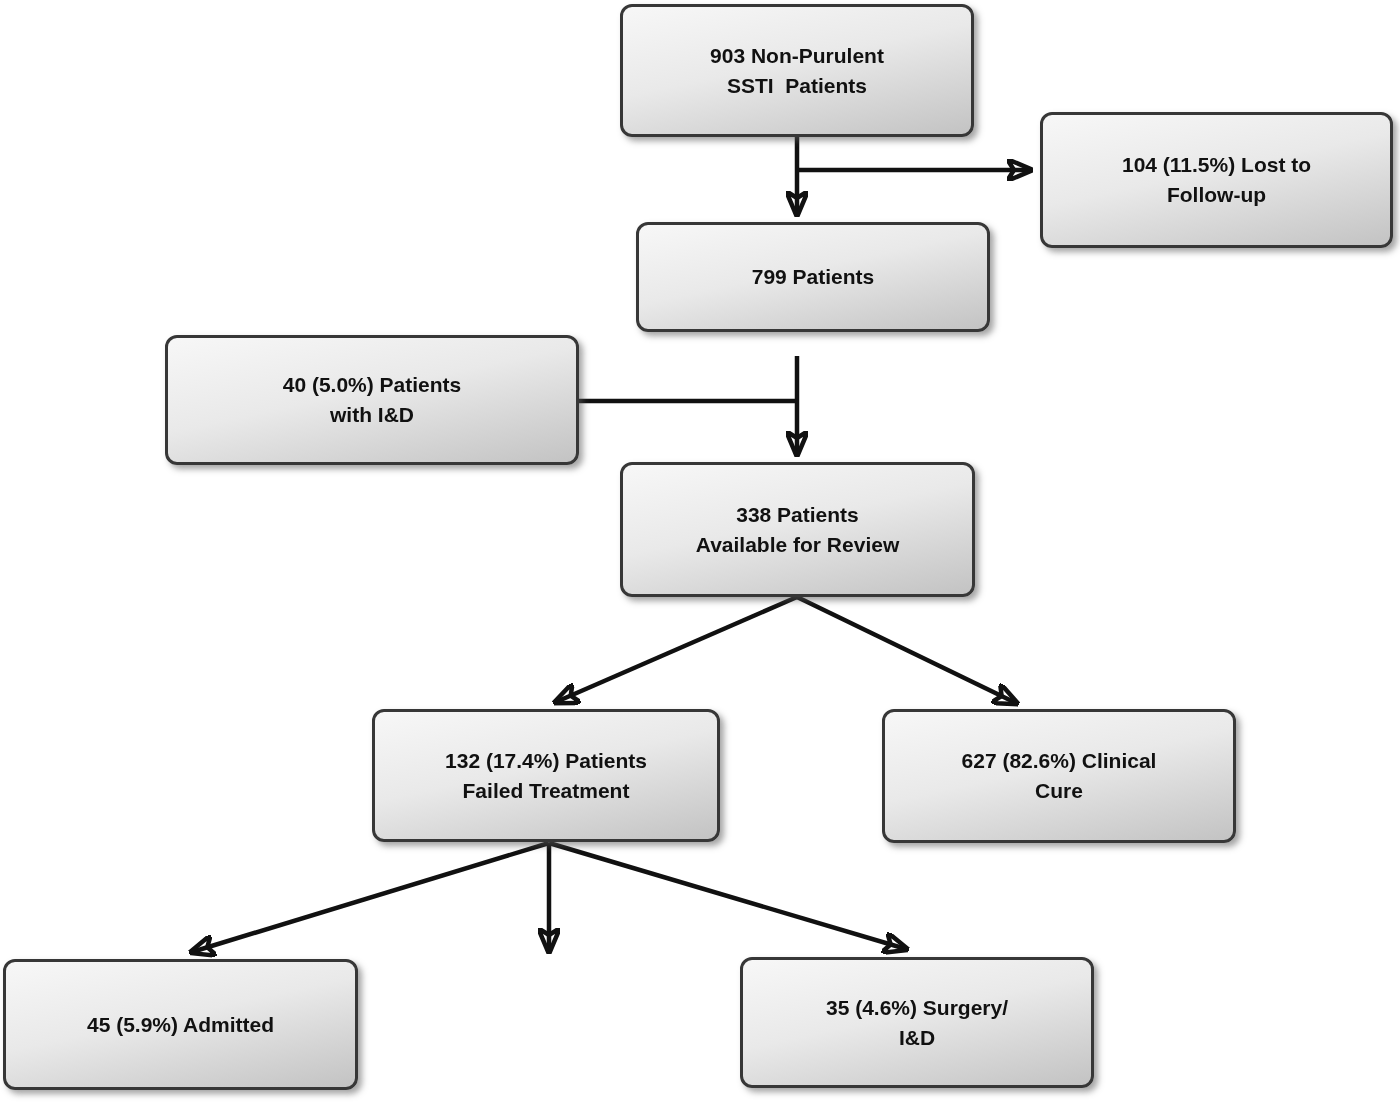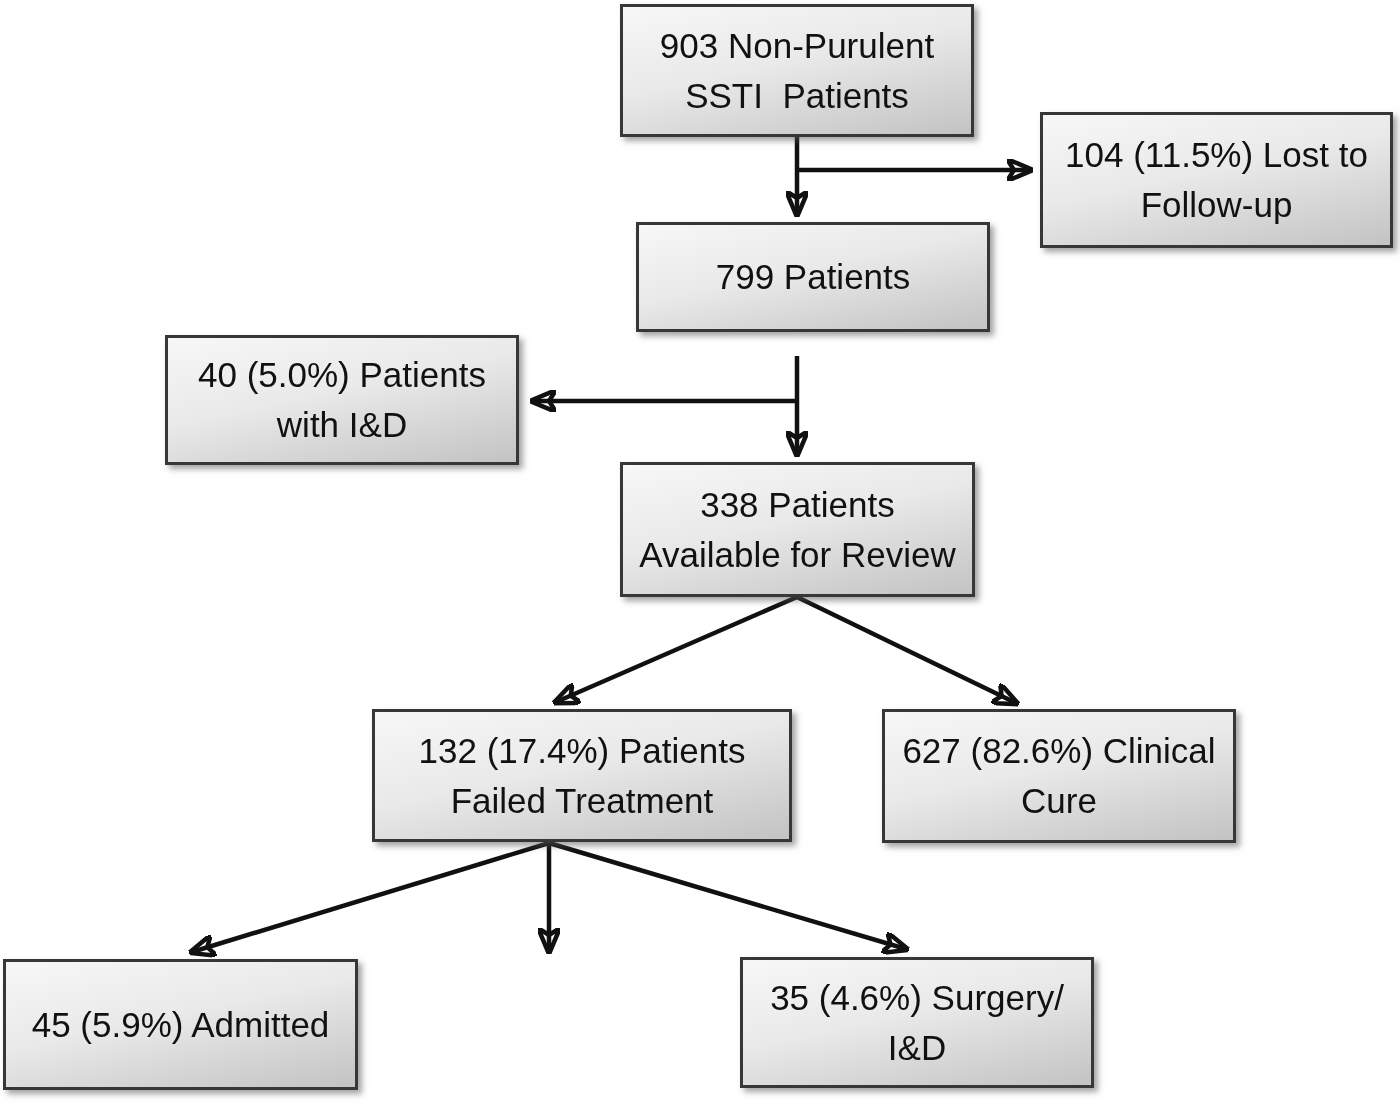--- a/index.html
+++ b/index.html
@@ -33,38 +33,39 @@
   }
   .arrow-layer path {
     stroke: var(--arrow);
     stroke-width: 4.5;
     fill: none;
   }
   .node {
     position: absolute;
     box-sizing: border-box;
     border: 3px solid var(--box-border);
-    border-radius: 0;
+    border-radius: 12px;
     background: linear-gradient(168deg, var(--box-top) 0%, var(--box-mid) 45%, var(--box-bottom) 100%);
     box-shadow: 4px 4px 6px rgba(90, 90, 90, 0.55);
     display: flex;
     align-items: center;
     justify-content: center;
     text-align: center;
     color: var(--text);
-    font-size: 35px;
+    font-size: 21px;
     line-height: 1.42;
     white-space: pre-wrap;
+    font-weight: bold;
   }
   .n1  { left: 620px;  top: 4px;   width: 354px; height: 133px; }
   .n2  { left: 1040px; top: 100px; width: 353px; height: 136px; margin-top: 12px; }
   .n3  { left: 636px;  top: 222px; width: 354px; height: 110px; }
-  .n4  { left: 165px;  top: 335px; width: 354px; height: 130px; }
+  .n4  { left: 165px;  top: 335px; width: 414px; height: 130px; }
   .n5  { left: 620px;  top: 462px; width: 355px; height: 135px; }
-  .n6  { left: 372px;  top: 709px; width: 420px; height: 133px; }
+  .n6  { left: 372px;  top: 709px; width: 348px; height: 133px; }
   .n7  { left: 847px;  top: 709px; width: 354px; height: 134px; margin-left: 35px; }
   .n8  { left: 3px;    top: 959px; width: 355px; height: 131px; text-align: center; }
   .n9  { left: 373px;  top: 959px; width: 353px; height: 133px; }
   .n10 { left: 740px;  top: 957px; width: 354px; height: 131px; }
 </style>
 </head>
 <body>
 
 <div class="canvas">
 

